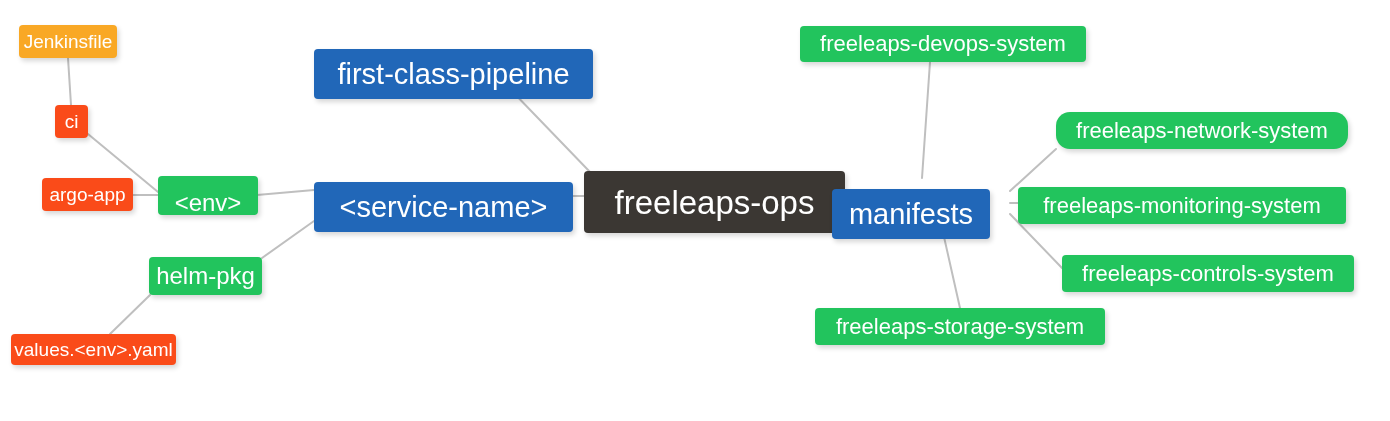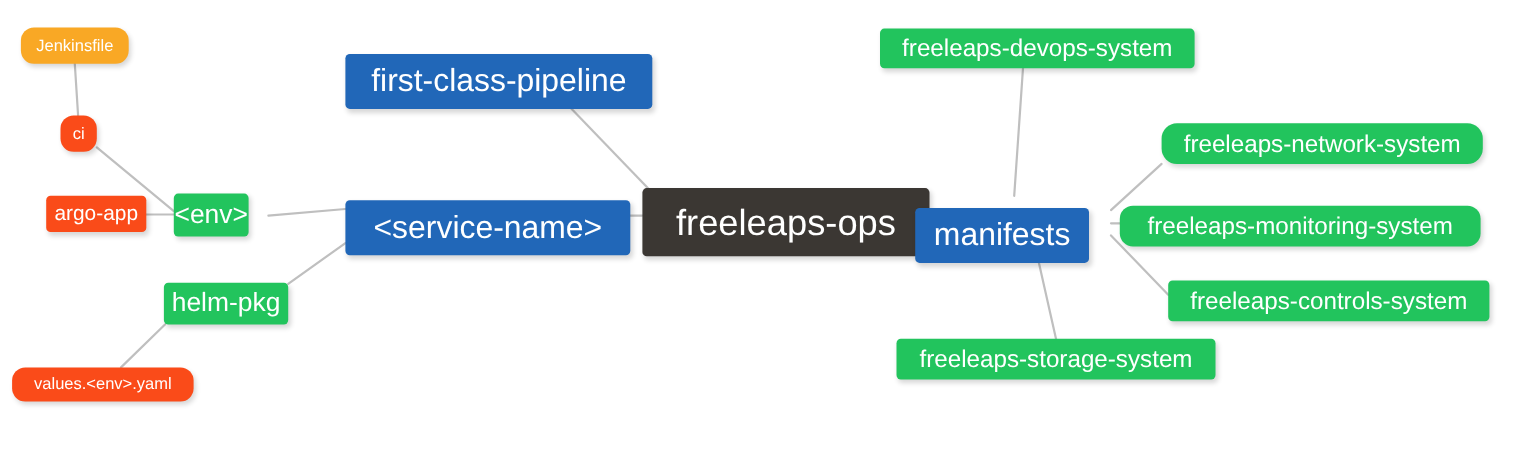--- a/index.html
+++ b/index.html
@@ -44,21 +44,21 @@
   .node-label {
     display: block;
     padding: 0 2px;
   }
   
   .sz-root   { font-size: 33px; }
   .sz-big    { font-size: 29px; margin-top: 11px; }
   .sz-mid    { font-size: 24px; }
   .sz-branch { font-size: 22px; }
   .sz-small  { font-size: 19px; }
-  .sz-tiny   { font-size: 15px; border-radius: 12px; }
+  .sz-tiny   { font-size: 19px; }
 </style>
 </head>
 <body>
 
 <div id="mindmap">
   <svg id="edge-layer" width="1390" height="421" viewBox="0 0 1390 421" xmlns="http://www.w3.org/2000/svg">
       <path d="M 68,58 L 71,105" stroke="#bfbfbf" stroke-width="2" fill="none" stroke-linecap="round"></path>
       <path d="M 88,134 L 158,192" stroke="#bfbfbf" stroke-width="2" fill="none" stroke-linecap="round"></path>
       <path d="M 123,195 L 158,195" stroke="#bfbfbf" stroke-width="2" fill="none" stroke-linecap="round"></path>
       <path d="M 244,196 L 314,190" stroke="#bfbfbf" stroke-width="2" fill="none" stroke-linecap="round"></path>
@@ -76,21 +76,21 @@
   <div id="node-layer">
       <div class="node sz-tiny" style="left: 19px; top: 25px; width: 98px; height: 33px; background: rgb(249, 168, 37);">
         <span class="node-label">Jenkinsfile</span>
       </div>
       <div class="node sz-tiny" style="left: 55px; top: 105px; width: 33px; height: 33px; background: rgb(250, 75, 25);">
         <span class="node-label">ci</span>
       </div>
       <div class="node sz-small" style="left: 42px; top: 178px; width: 91px; height: 33px; background: rgb(250, 75, 25);">
         <span class="node-label">argo-app</span>
       </div>
-      <div class="node sz-mid" style="left: 158px; top: 176px; width: 68px; height: 39px; background: rgb(34, 196, 93);">
+      <div class="node sz-mid" style="left: 158px; top: 176px; width: 100px; height: 39px; background: rgb(34, 196, 93); align-items: flex-end;">
         <span class="node-label">&lt;env&gt;</span>
       </div>
       <div class="node sz-mid" style="left: 149px; top: 257px; width: 113px; height: 38px; background: rgb(34, 196, 93);">
         <span class="node-label">helm-pkg</span>
       </div>
       <div class="node sz-tiny" style="left: 11px; top: 334px; width: 165px; height: 31px; background: rgb(250, 75, 25);">
         <span class="node-label">values.&lt;env&gt;.yaml</span>
       </div>
       <div class="node sz-big" style="left: 314px; top: 38px; width: 279px; height: 50px; background: rgb(33, 103, 184);">
         <span class="node-label">first-class-pipeline</span>
@@ -103,21 +103,21 @@
       </div>
       <div class="node sz-big" style="left: 832px; top: 178px; width: 158px; height: 50px; background: rgb(33, 103, 184);">
         <span class="node-label">manifests</span>
       </div>
       <div class="node sz-branch" style="left: 800px; top: 26px; width: 286px; height: 36px; background: rgb(34, 196, 93);">
         <span class="node-label">freeleaps-devops-system</span>
       </div>
       <div class="node sz-branch" style="left: 1056px; top: 112px; width: 292px; height: 37px; background: rgb(34, 196, 93); border-radius: 14px;">
         <span class="node-label">freeleaps-network-system</span>
       </div>
-      <div class="node sz-branch" style="left: 1018px; top: 187px; width: 328px; height: 37px; background: rgb(34, 196, 93); border-radius: 12px;">
+      <div class="node sz-branch" style="left: 1018px; top: 187px; width: 328px; height: 37px; background: rgb(34, 196, 93);">
         <span class="node-label">freeleaps-monitoring-system</span>
       </div>
       <div class="node sz-branch" style="left: 1062px; top: 255px; width: 292px; height: 37px; background: rgb(34, 196, 93);">
         <span class="node-label">freeleaps-controls-system</span>
       </div>
       <div class="node sz-branch" style="left: 815px; top: 308px; width: 290px; height: 37px; background: rgb(34, 196, 93);">
         <span class="node-label">freeleaps-storage-system</span>
       </div>
     </div>
 </div>

